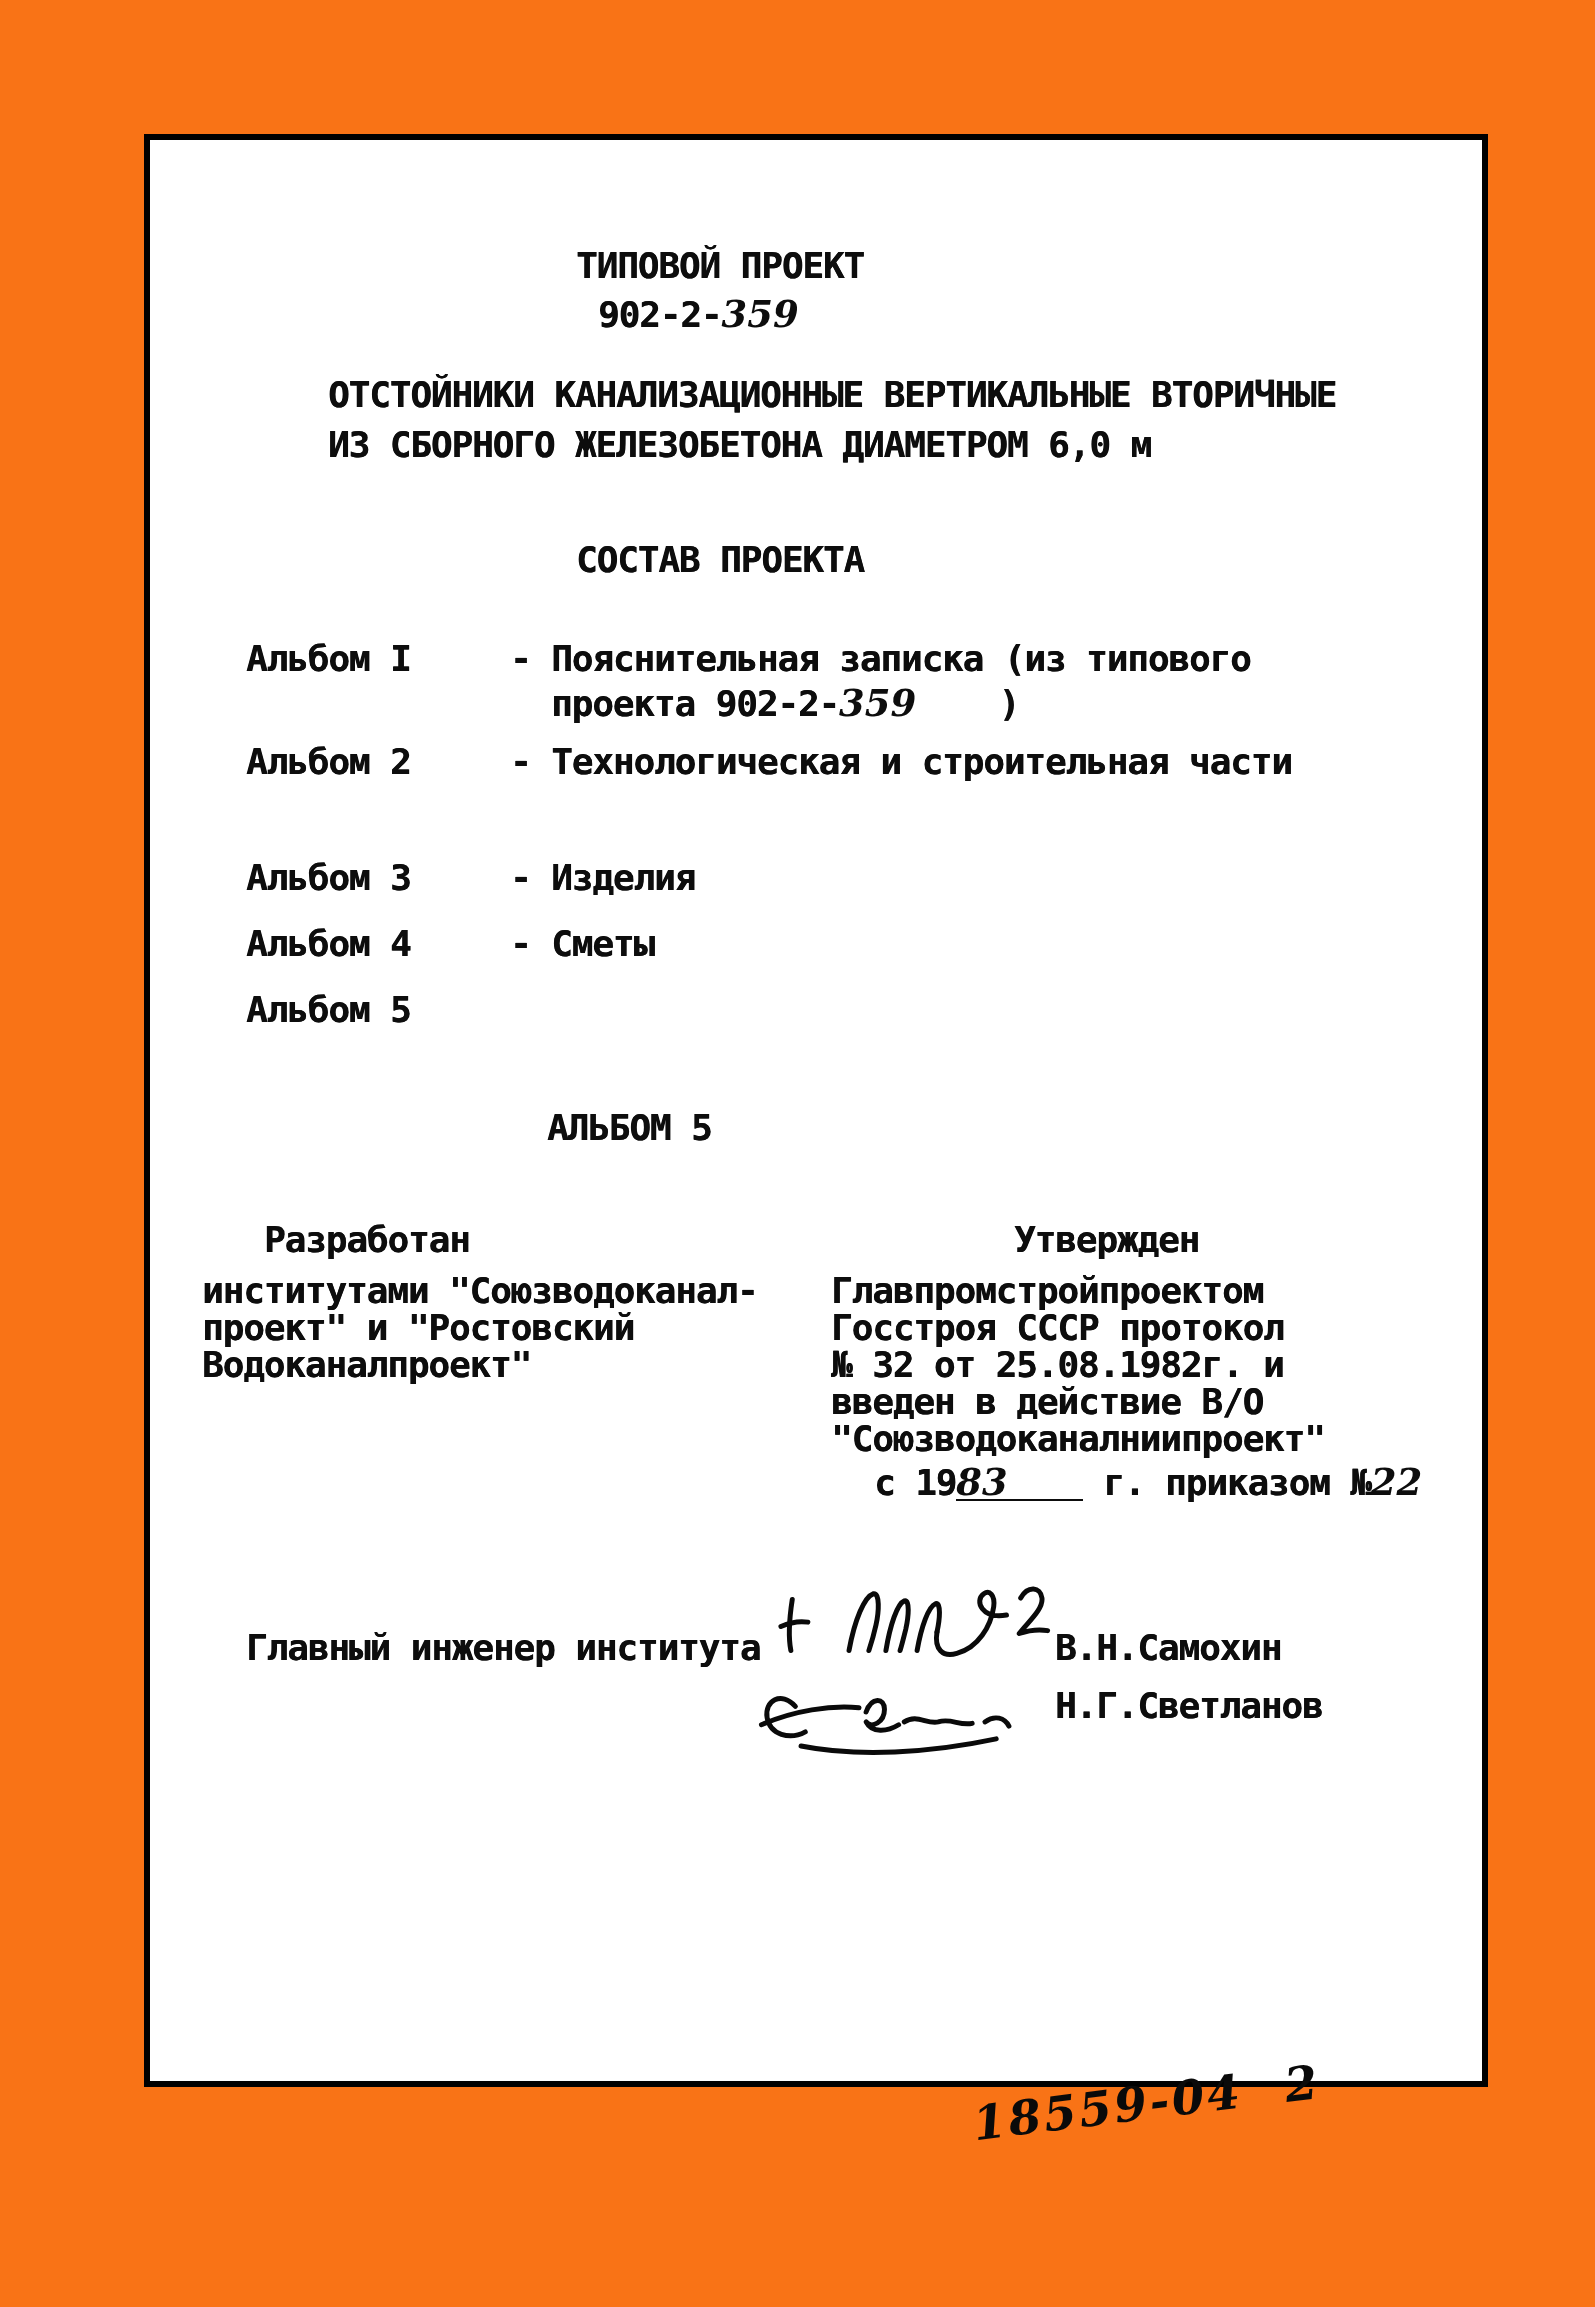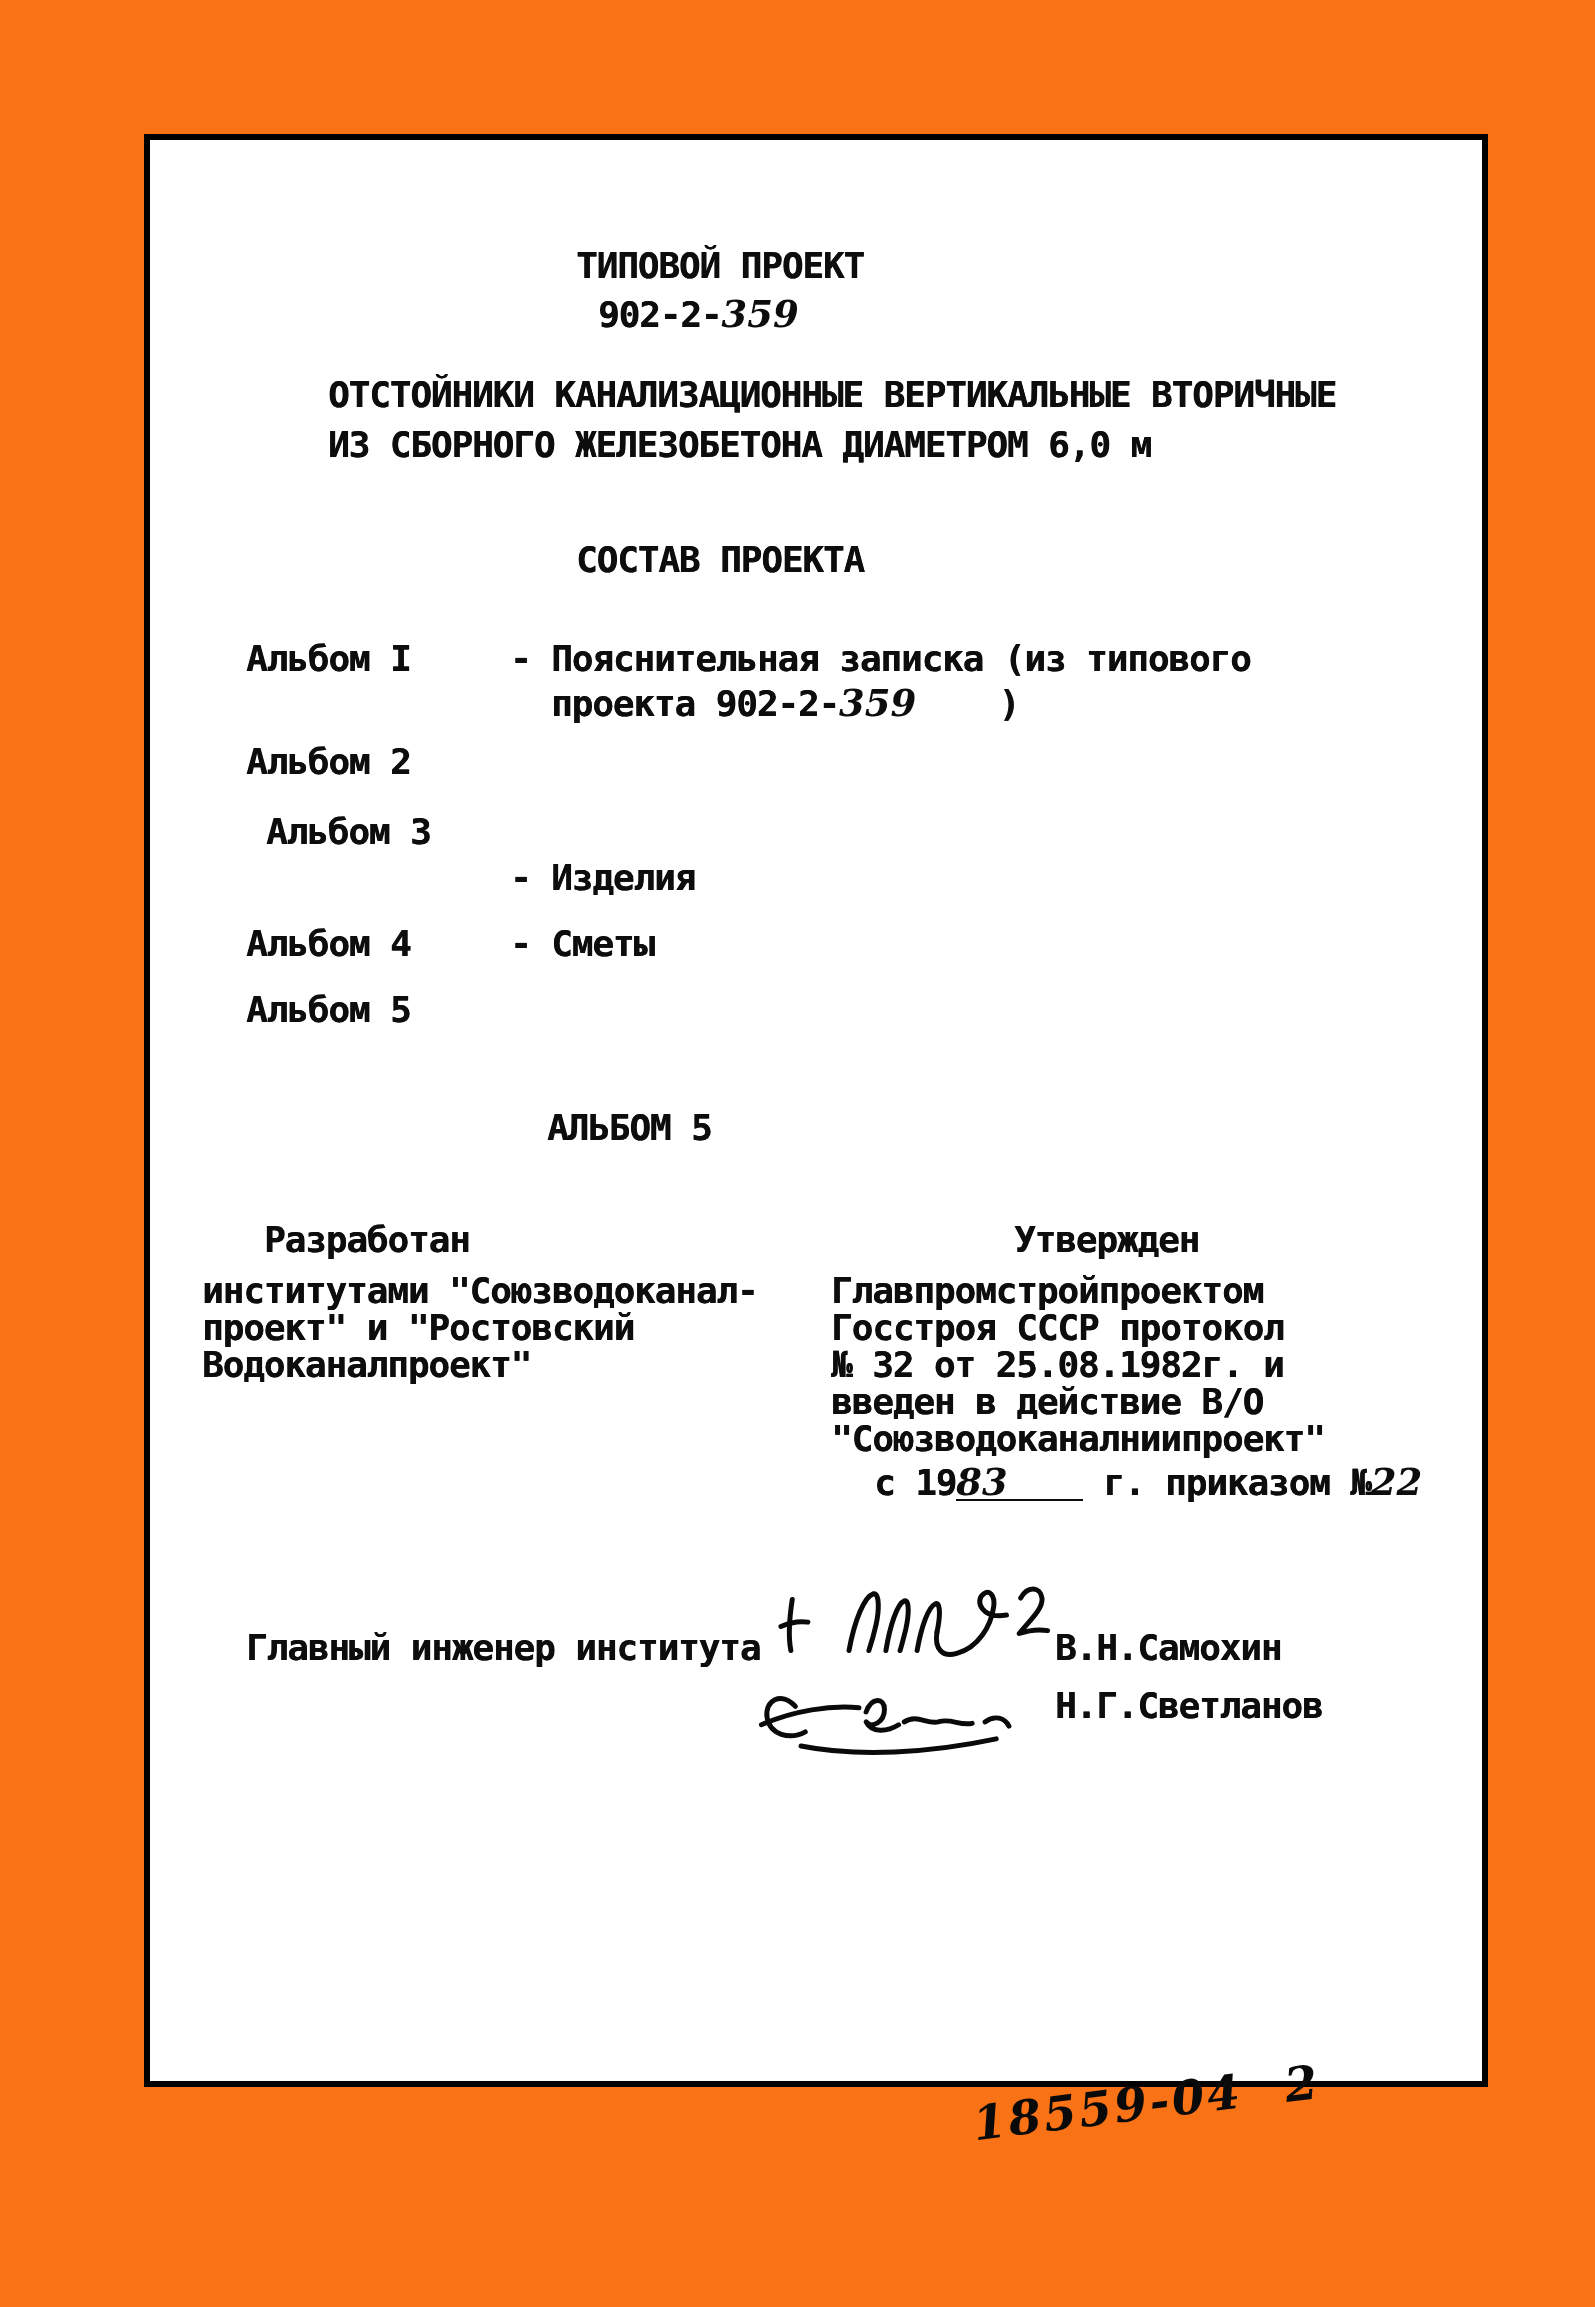--- a/index.html
+++ b/index.html
@@ -38,22 +38,23 @@
   <div class="t" style="left:328px;top:375px;">ОТСТОЙНИКИ КАНАЛИЗАЦИОННЫЕ ВЕРТИКАЛЬНЫЕ ВТОРИЧНЫЕ</div>
   <div class="t" style="left:328px;top:425px;">ИЗ СБОРНОГО ЖЕЛЕЗОБЕТОНА ДИАМЕТРОМ 6,0 м</div>
 
   <div class="t" style="left:576px;top:540px;">СОСТАВ ПРОЕКТА</div>
 
   <div class="t" style="left:246px;top:639px;">Альбом I</div>
   <div class="t" style="left:510px;top:639px;">- Пояснительная записка (из типового</div>
   <div class="t" style="left:551px;top:683px;"><span>проекта 902-2-</span><span class="hand hand-inline">359</span><span>    )</span></div>
 
   <div class="t" style="left:246px;top:742px;">Альбом 2</div>
+  <div class="t" style="left:510px;top:742px;">- Технологическая и строительная части</div>
 
-  <div class="t" style="left:246px;top:812px;margin-left:20px;">Альбом 3</div>
+  <div class="t" style="left:246px;top:858px;">Альбом 3</div>
   <div class="t" style="left:510px;top:858px;">- Изделия</div>
 
   <div class="t" style="left:246px;top:924px;">Альбом 4</div>
   <div class="t" style="left:510px;top:924px;">- Сметы</div>
 
   <div class="t" style="left:246px;top:990px;">Альбом 5</div>
 
   <div class="t" style="left:547px;top:1108px;">АЛЬБОМ 5</div>
 
   <div class="t" style="left:264px;top:1220px;">Разработан</div>

